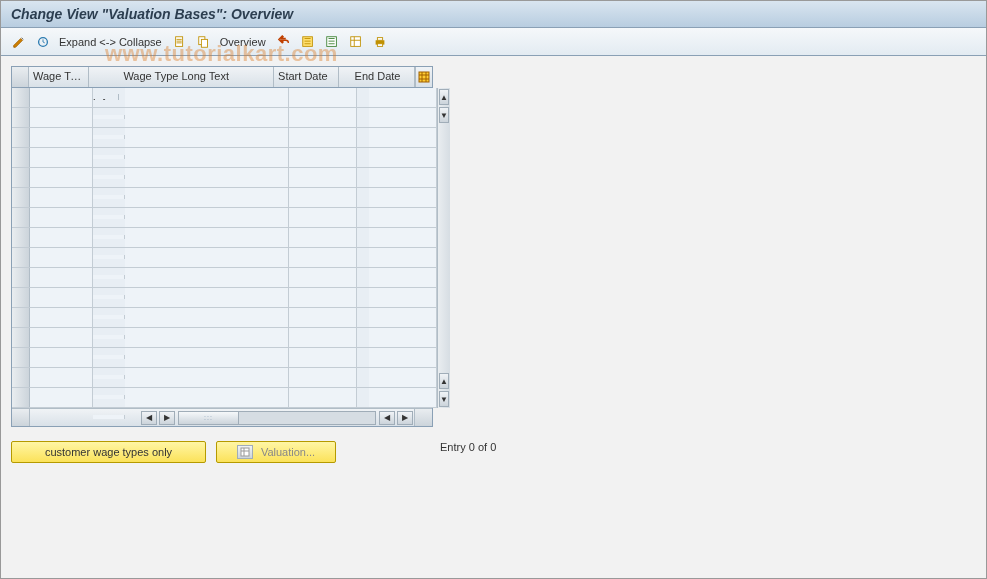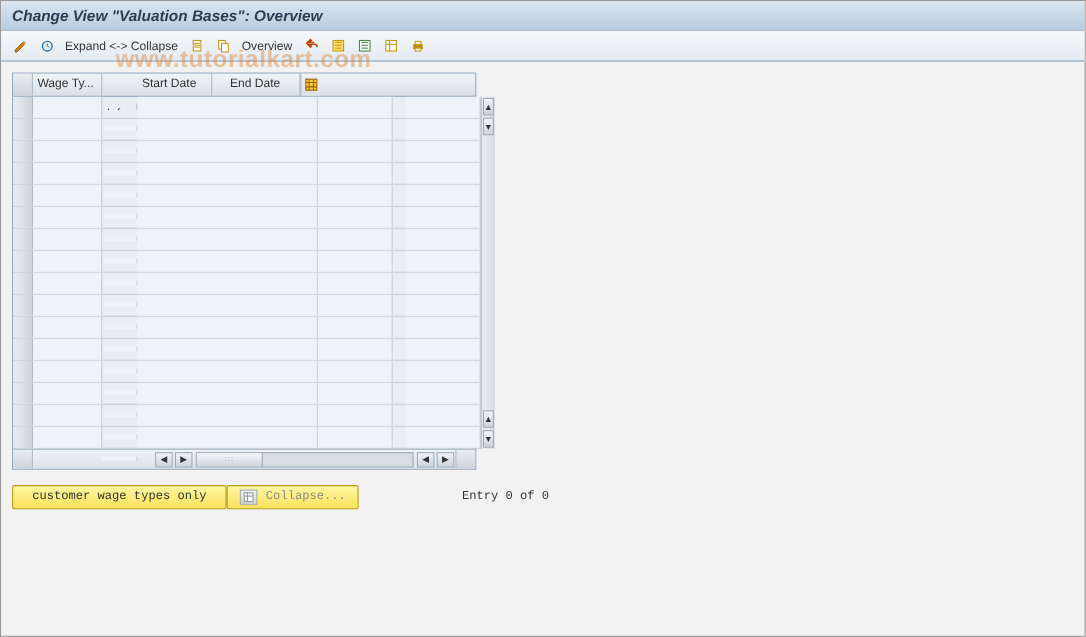--- a/index.html
+++ b/index.html
@@ -197,24 +197,23 @@
     .grid-hscroll .corner {
       width:18px;
       height:100%;
       border-left:1px solid #b0bcc6;
       background: linear-gradient(#e9edf0,#ccd4db);
     }
 
     
     .bottom-bar {
       display:flex;
-      align-items:center;
-      gap:0;
+      align-items:flex-start;
+      gap:10px;
       margin-top:14px;
-      font-family:Liberation Mono, monospace;
     }
     .yellow-btn {
       background: linear-gradient(#fff6a5,#fbe25a);
       border:1px solid #b59a00;
       border-radius:2px;
       height:22px;
       display:flex;
       align-items:center;
       justify-content:center;
       font-size:11px;
@@ -311,20 +310,21 @@
 
 <div class="watermark">www.tutorialkart.com</div>
 
 <div class="content">
 
   <div class="grid-wrap">
     <div class="grid-header">
       <div class="sel-col"></div>
       <div class="col col-wage">Wage Ty...</div>
       <div class="col col-info">Info</div>
+      <div class="col col-long">Wage Type Long Text</div>
       <div class="col col-start">Start Date</div>
       <div class="col col-end">End Date</div>
       <div class="corner">
           <svg width="12" height="12" viewBox="0 0 12 12">
             <rect x="1" y="1" width="10" height="10" fill="#ffcc33" stroke="#a06000"></rect>
             <path d="M1 4h10M4 1v10M8 1v10M1 8h10" stroke="#a06000"></path>
           </svg>
         </div>
     </div>
     <div class="grid-body">
@@ -482,18 +482,18 @@
 
   <div class="bottom-bar">
     <div class="yellow-btn wide">customer wage types only</div>
     <div class="yellow-btn pos">
       <span class="small-icon">
           <svg width="10" height="10" viewBox="0 0 10 10">
             <rect x="1" y="1" width="8" height="8" fill="#fff" stroke="#999"></rect>
             <path d="M1 4h8M4 1v8" stroke="#999"></path>
           </svg>
         </span>
-      <span>Collapse...</span>
+      <span>Valuation...</span>
     </div>
     <div class="entry-text">Entry 0 of 0</div>
   </div>
 
 </div>
 
 </body></html>

